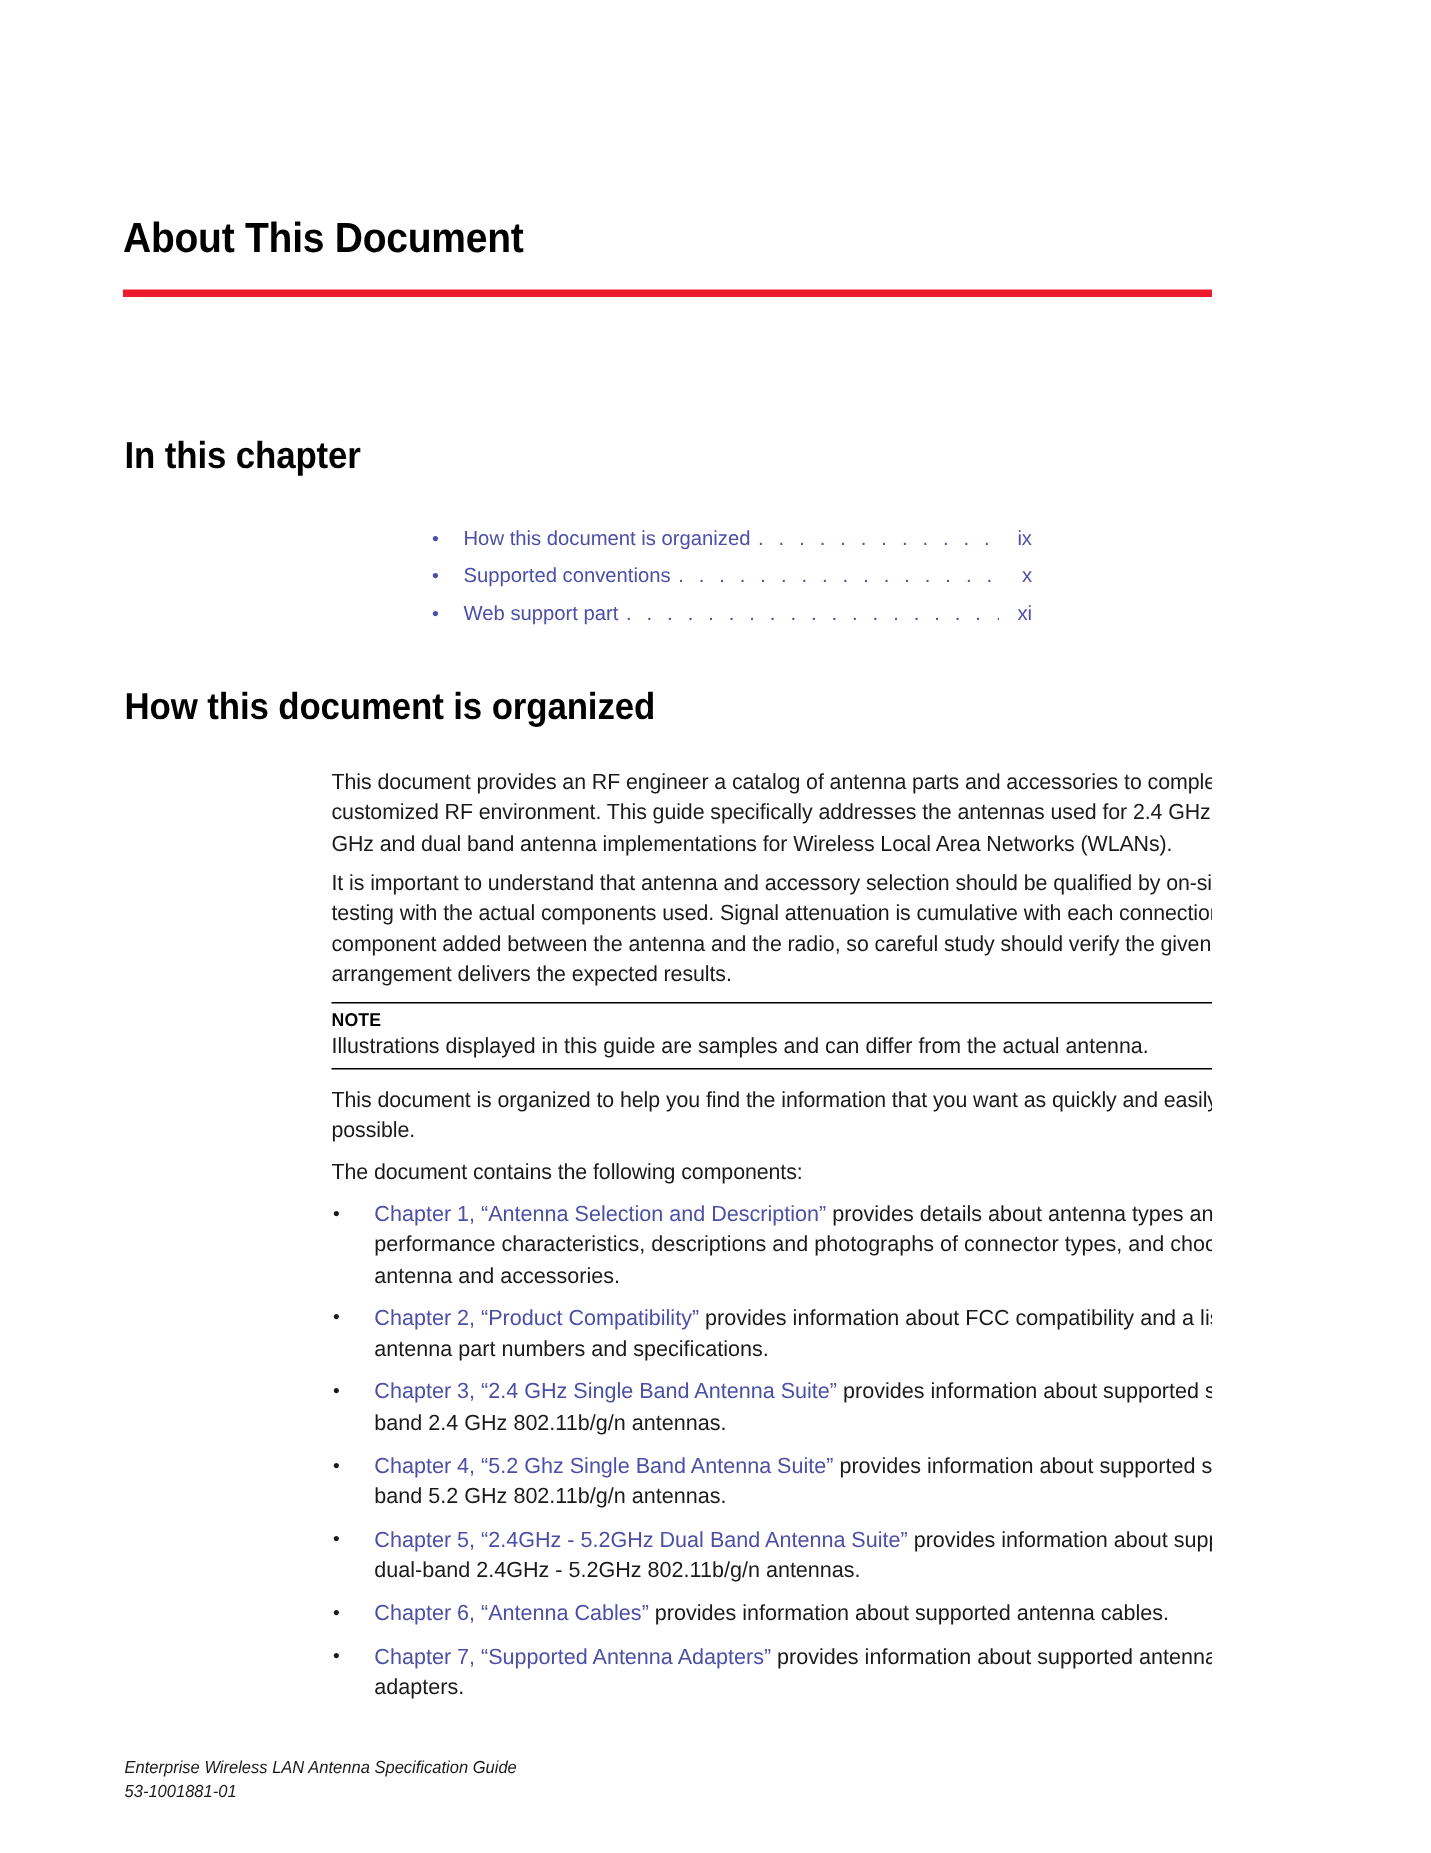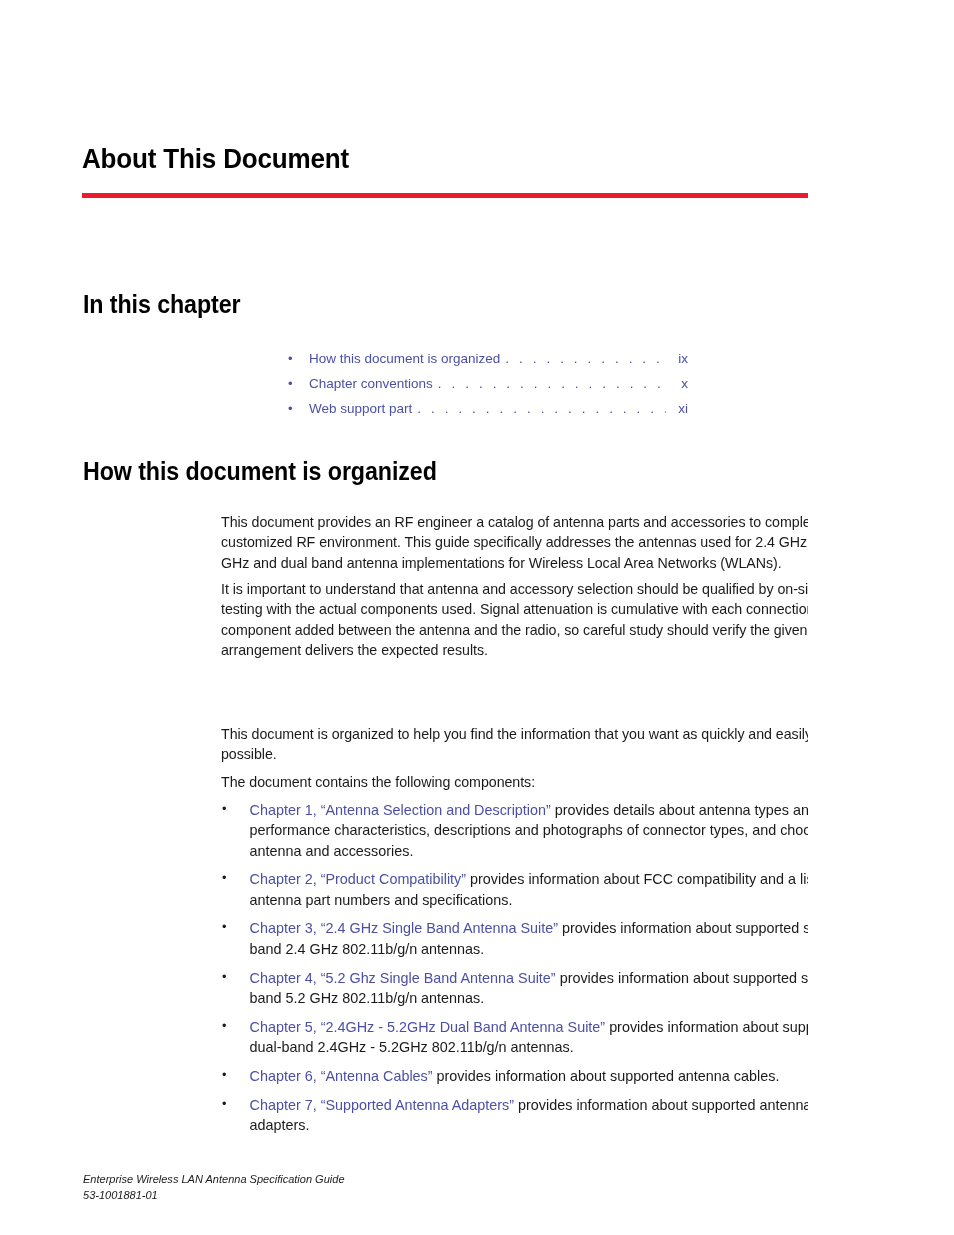--- a/index.html
+++ b/index.html
@@ -241,37 +241,41 @@
 
   <div class="toc">
     <div class="toc-item">
       <span class="toc-bullet">•</span>
       <span class="toc-label">How this document is organized</span>
       <span class="toc-leader">. . . . . . . . . . . . . . . . . . . . . . . . . . . . . . . . . . . . . . . . . . . . . . . . . . .</span>
       <span class="toc-page">ix</span>
     </div>
     <div class="toc-item">
       <span class="toc-bullet">•</span>
-      <span class="toc-label">Chapter conventions</span>
+      <span class="toc-label">Supported conventions</span>
       <span class="toc-leader">. . . . . . . . . . . . . . . . . . . . . . . . . . . . . . . . . . . . . . . . . . . . . . . . . . .</span>
       <span class="toc-page">x</span>
     </div>
     <div class="toc-item">
       <span class="toc-bullet">•</span>
       <span class="toc-label">Web support part</span>
       <span class="toc-leader">. . . . . . . . . . . . . . . . . . . . . . . . . . . . . . . . . . . . . . . . . . . . . . . . . . .</span>
       <span class="toc-page">xi</span>
     </div>
   </div>
 
   <div class="h2" id="h2-how-organized">How this document is organized</div>
 
   <p class="body body-col" id="para-intro">This document provides an RF engineer a catalog of antenna parts and accessories to complete a customized RF environment. This guide specifically addresses the antennas used for 2.4 GHz, 5.2 GHz and dual band antenna implementations for Wireless Local Area Networks (WLANs).</p>
   <p class="body body-col" id="para-qualify">It is important to understand that antenna and accessory selection should be qualified by on-site testing with the actual components used. Signal attenuation is cumulative with each connection and component added between the antenna and the radio, so careful study should verify the given arrangement delivers the expected results.</p>
 
+  <div class="note">
+    <div class="note-label">NOTE</div>
+    <div class="note-text">Illustrations displayed in this guide are samples and can differ from the actual antenna.</div>
+  </div>
 
   <p class="body body-col" id="para-findinfo">This document is organized to help you find the information that you want as quickly and easily as possible.</p>
   <p class="body body-col" id="para-contains">The document contains the following components:</p>
 
   <div class="chapter-list">
     <div class="chapter-item">
       <span class="bullet">•</span><span class="chapter-link">Chapter 1, “Antenna Selection and Description”</span><span class="chapter-rest"> provides details about antenna types and performance characteristics, descriptions and photographs of connector types, and choosing an antenna and accessories.</span>
     </div>
     <div class="chapter-item">
       <span class="bullet">•</span><span class="chapter-link">Chapter 2, “Product Compatibility”</span><span class="chapter-rest"> provides information about FCC compatibility and a list of antenna part numbers and specifications.</span>

